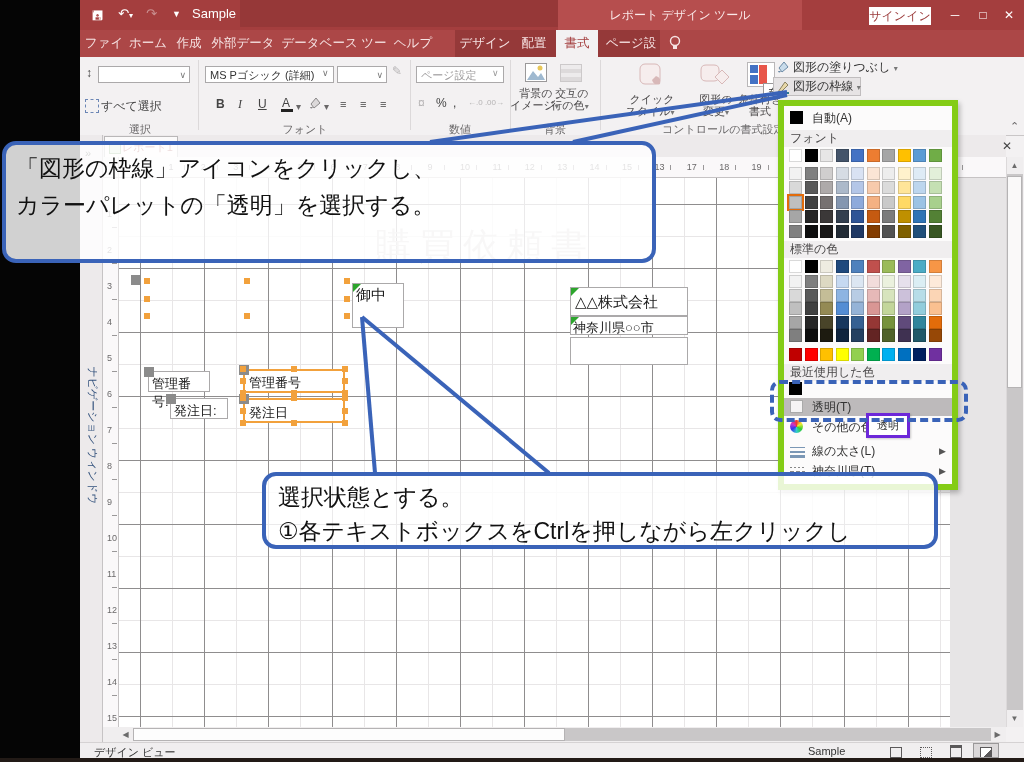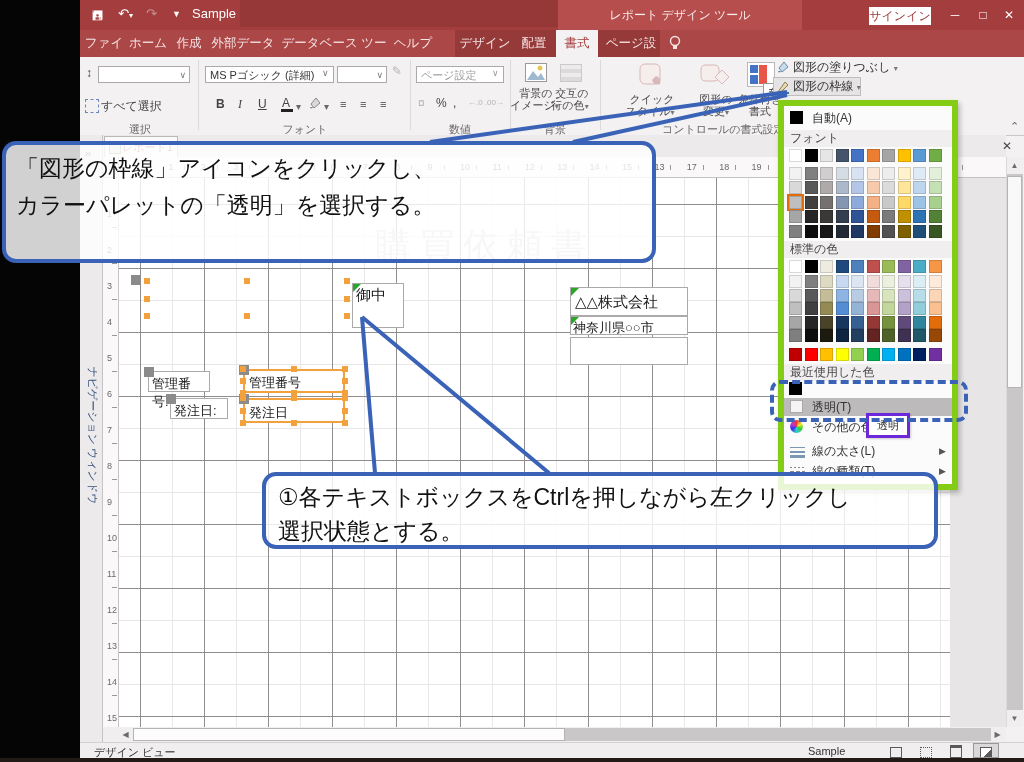--- a/index.html
+++ b/index.html
@@ -527,34 +527,34 @@
       <span class="lt1" style="top:341px;height:1px;top:5px"></span>
         <span class="lt1" style="top:9px;height:2px"></span>
         <span class="lt1" style="top:13px;height:3px"></span>
       <span class="ptxt">線の太さ(L)</span>
         <span class="parrow">▶</span>
     </div>
     <div class="pitem" style="top:356px">
       <span class="lt1" style="top:5px;height:1px;background:repeating-linear-gradient(90deg,#888 0 2px,transparent 2px 4px)"></span>
       <span class="lt1" style="top:9px;height:1px;background:repeating-linear-gradient(90deg,#888 0 4px,transparent 4px 6px)"></span>
       <span class="lt1" style="top:13px;height:1px;background:#888"></span>
-      <span class="ptxt">線の種類(T)</span>
+      <span class="ptxt">神奈川県(T)</span>
         <span class="parrow">▶</span>
     </div>
   </div>
   <div id="dashedbox"></div>
   <div id="tooltip">透明</div>
 
   <div class="callout" id="callout2">
     <div>「図形の枠線」アイコンをクリックし、</div>
     <div>カラーパレットの「透明」を選択する。</div>
   </div>
   <div class="callout" id="callout1">
+    <div>選択状態とする。</div>
     <div>①各テキストボックスをCtrlを押しながら左クリックし</div>
-    <div>選択状態とする。</div>
   </div>
 <div class="hdl" style="left: 144px; top: 278px;"></div>
     <div class="hdl" style="left: 244px; top: 278px;"></div>
     <div class="hdl" style="left: 344px; top: 278px;"></div>
     <div class="hdl" style="left: 144px; top: 295.5px;"></div>
     <div class="hdl" style="left: 344px; top: 295.5px;"></div>
     <div class="hdl" style="left: 144px; top: 313px;"></div>
     <div class="hdl" style="left: 244px; top: 313px;"></div>
     <div class="hdl" style="left: 344px; top: 313px;"></div>
     <div class="hdl" style="left: 240px; top: 366px;"></div>

